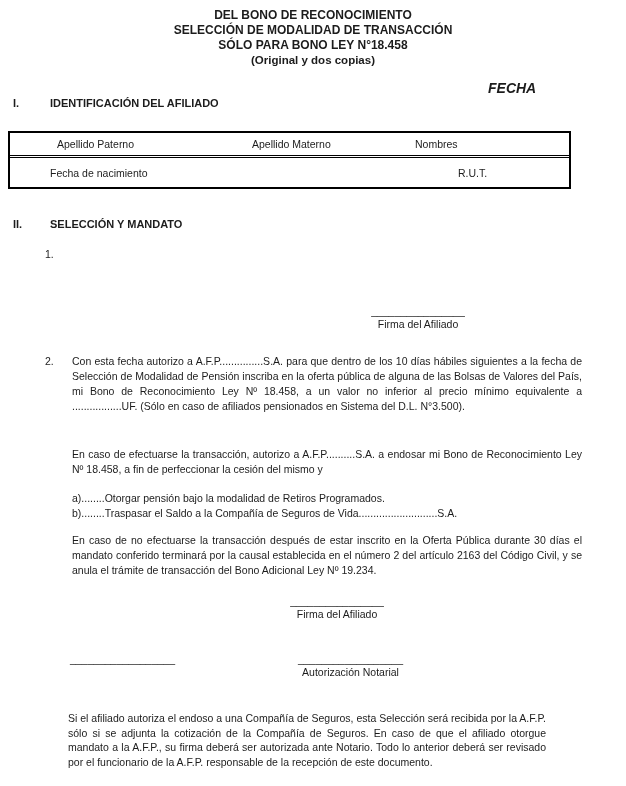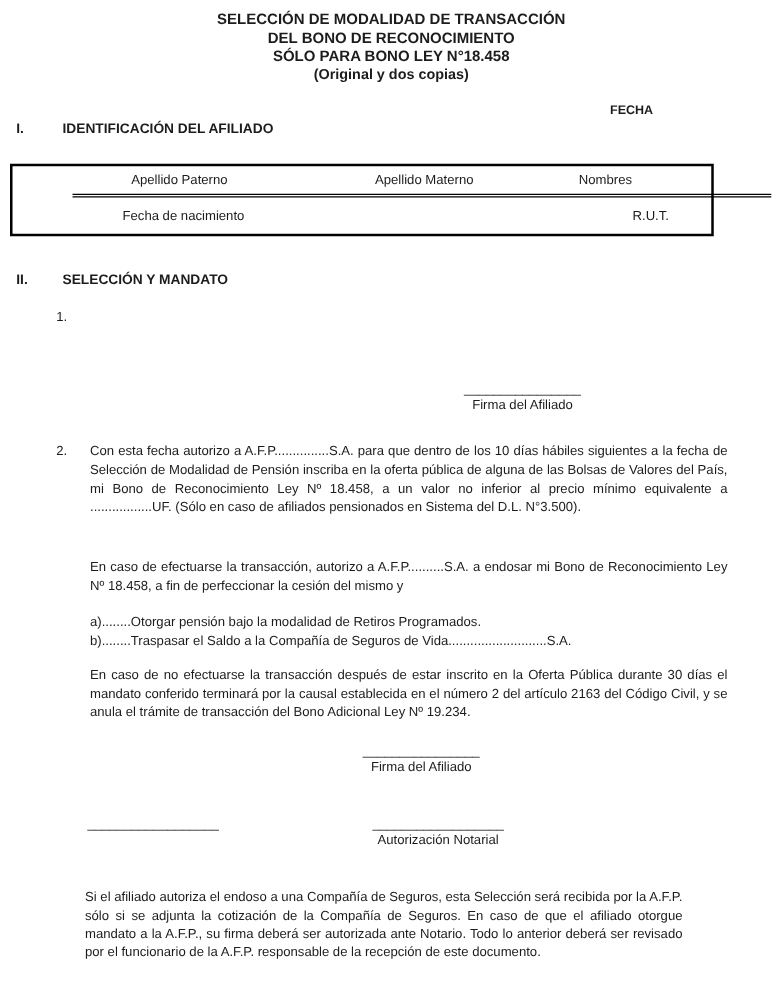--- a/index.html
+++ b/index.html
@@ -22,35 +22,36 @@
     text-align: center;
     font-weight: bold;
     font-size: 12px;
     line-height: 15px;
   }
   .subtitle { font-weight: bold; font-size: 11.5px; }
   .fecha {
     position: absolute;
     top: 81px; left: 488px;
     font-weight: bold;
-    font-size: 10px;
+    font-size: 14px;
+    font-style: italic;
   }
   .sec-heading { position: absolute; left: 0; width: 100%; height: 15px; }
   .sec-num { position: absolute; left: 13px; font-weight: bold; font-size: 11px; }
   .sec-title { position: absolute; left: 50px; font-weight: bold; font-size: 11px; text-align: center; }
   #sec1 { top: 96px; }
   #sec2 { top: 217px; padding-left: 45px; }
 
   .id-table {
     position: absolute;
     left: 8px; top: 131px;
     width: 563px; height: 58px;
     border: 2px solid #000;
   }
-  .id-row { position: relative; width: 100%; margin-left: 48px; }
+  .id-row { position: relative; width: 100%; }
   .id-row-1 { height: 25px; border-bottom: 3px double #000; }
   .id-row-2 { height: 26px; }
   .cell-label { position: absolute; bottom: 3px; white-space: nowrap; }
 
   .item-num { position: absolute; left: 45px; }
   .para {
     position: absolute;
     left: 72px; width: 510px;
     text-align: justify;
   }
@@ -78,22 +79,22 @@
     font-size: 10.5px;
     line-height: 14.6px;
   }
 </style>
 </head>
 <body>
 
 <div class="page">
 
   <div class="title-block">
+    <div>DEL BONO DE RECONOCIMIENTO</div>
     <div>SELECCIÓN DE MODALIDAD DE TRANSACCIÓN</div>
-    <div>DEL BONO DE RECONOCIMIENTO</div>
     <div>SÓLO PARA BONO LEY N°18.458</div>
     <div class="subtitle">(Original y dos copias)</div>
   </div>
 
   <div class="fecha">FECHA</div>
 
   <div class="sec-heading" id="sec1">
     <span class="sec-num">I.</span>
     <span class="sec-title">IDENTIFICACIÓN DEL AFILIADO</span>
   </div>

